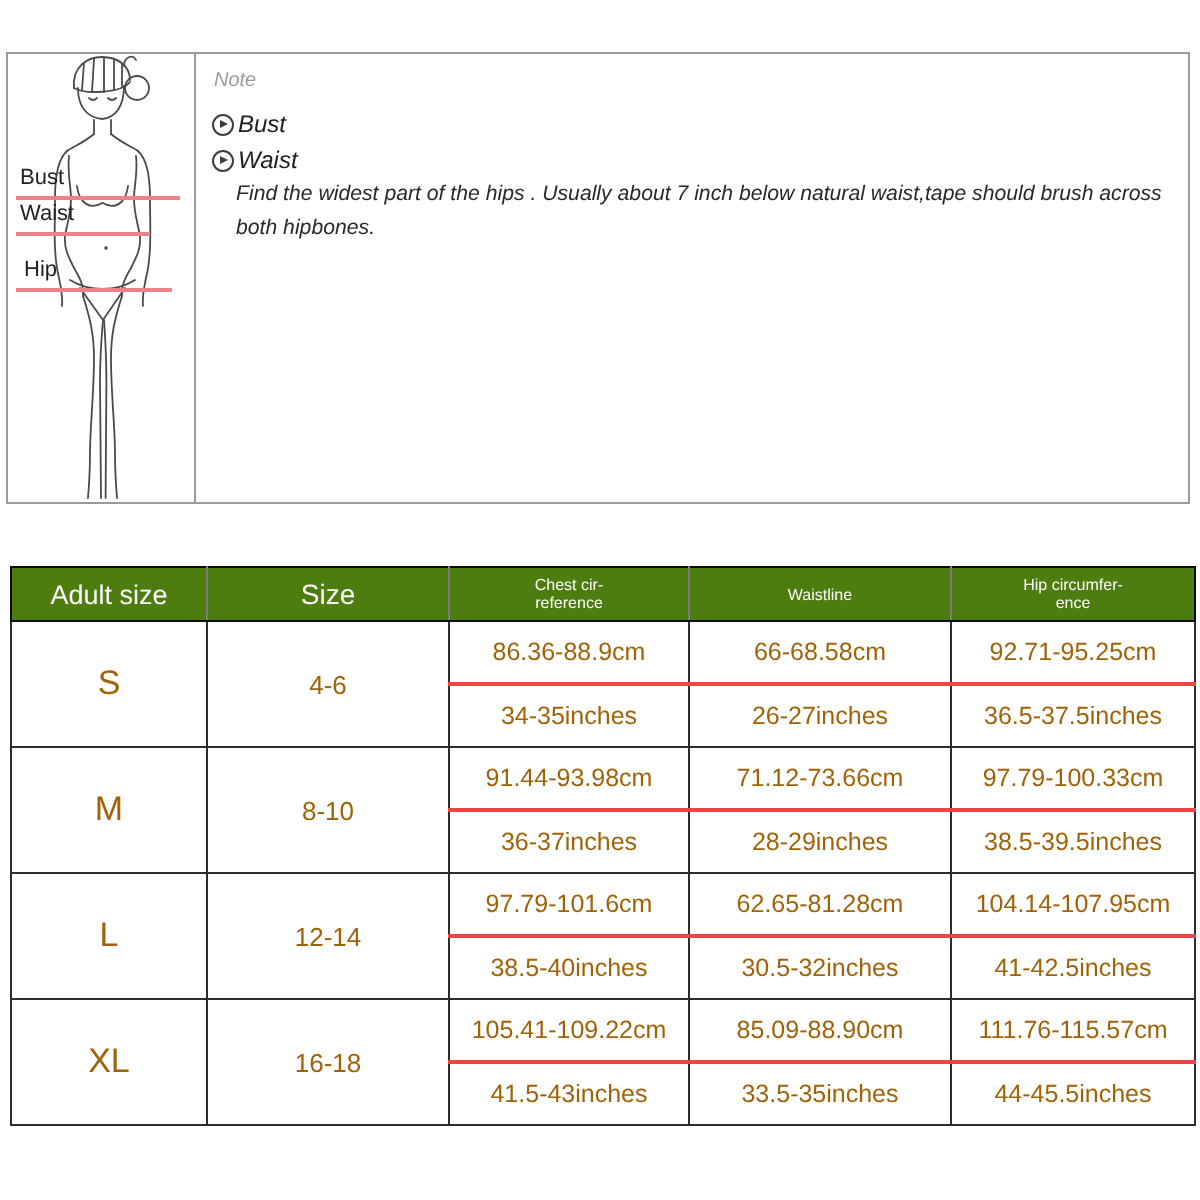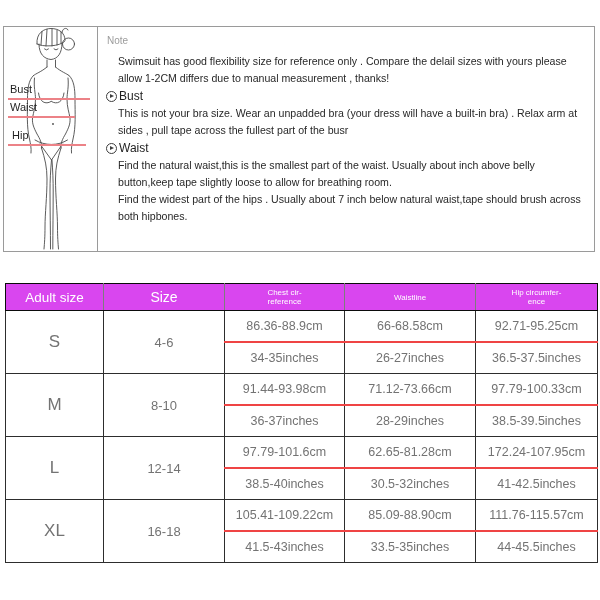--- a/index.html
+++ b/index.html
@@ -32,21 +32,21 @@
     position:absolute; height:2px; background:#ec8287; z-index:1;
   }
   .bust-label  { left:6px; top:56px; }
   .bust-line   { left:4px; top:71px; width:82px; }
   .waist-label { left:6px; top:74px; }
   .waist-line  { left:4px; top:89px; width:67px; }
   .hip-label   { left:8px; top:102px; }
   .hip-line    { left:4px; top:117px; width:78px; }
 
   .note-panel {
-    flex:1; padding:7px 4px 0 7px; box-sizing:border-box; overflow:hidden;
+    flex:1; padding:7px 4px 0 7px; box-sizing:border-box; overflow:hidden;font-style:italic;
   }
   .note-title { font-size:10px; color:#9c9c9c; margin:1px 0 7px 2px; }
   .note-para  { font-size:10.6px; line-height:17px; color:#282828; padding-left:13px; }
   .h2m        { font-size:12px; line-height:18px; color:#1e1e1e; padding-left:5px; }
   .section-heading {
     display:flex; align-items:center;
     font-size:12px; line-height:18px; color:#1e1e1e; padding-left:1px;
   }
   .section-body { font-size:10.6px; line-height:17px; color:#282828; padding-left:13px; }
   .bullet {
@@ -64,29 +64,29 @@
   
   table.size-table {
     position:absolute; left:5px; top:283px;
     width:592px; border-collapse:collapse; table-layout:fixed;
     border:1px solid #2d2d2d;
   }
   .size-table th, .size-table td {
     text-align:center; vertical-align:middle; padding:0; overflow:hidden;
   }
   .size-table thead th {
-    background:#d946ef; color:#ffffff; font-weight:normal;
+    background:#4d7c0f; color:#ffffff; font-weight:normal;
     height:26px; border:1px solid #0b0b0b; border-right:1px solid #7d7d7d;
   }
   .size-table thead th:last-child { border-right:1px solid #0b0b0b; }
   .h-adult { font-size:13.5px; }
   .h-size  { font-size:14px; }
   .h-small { font-size:8px; line-height:9px; }
   .size-table tbody td {
-    border:1px solid #2d2d2d; color:#737373; background:#fff;
+    border:1px solid #2d2d2d; color:#a16207; background:#fff;
   }
   .cell-adult { font-size:17px; }
   .cell-range { font-size:13px; }
   .cell-meas  { font-size:12.5px; height:30px; }
   tr.cm-row .cell-meas { border-bottom:1px solid #b3b3b3; }
   tr.in-row .cell-meas { border-top:2px solid #ef4444; }
 </style>
 </head>
 <body>
 
@@ -129,33 +129,30 @@
     <span class="m-label bust-label">Bust</span>
     <div class="m-line  bust-line"></div>
     <span class="m-label waist-label">Waist</span>
     <div class="m-line  waist-line"></div>
     <span class="m-label hip-label">Hip</span>
     <div class="m-line  hip-line"></div>
   </div>
 
   <div class="note-panel">
     <div class="note-title">Note</div>
-    <div class="note-para">Swimsuit has good flexibility size for reference only . Compare the delail sizes with yours please  allow 1-2CM differs due to manual measurement , thanks!</div>
 
     <div class="section-heading">
       <span class="bullet"></span>
       <span>Bust</span>
     </div>
-    <div class="section-body">This is not your bra size. Wear an unpadded bra (your dress will have a built-in bra) . Relax arm at sides , pull tape across the fullest part of the busr</div>
 
     <div class="section-heading">
       <span class="bullet"></span>
       <span>Waist</span>
     </div>
-    <div class="section-body">Find the natural waist,this is the smallest part of the waist. Usually about inch above belly button,keep tape slightly loose to allow for breathing room.</div>
 
     <div class="section-body">Find the widest part of the hips . Usually about 7 inch below natural waist,tape should brush across both hipbones.</div>
   </div>
 </div>
 
 <table class="size-table">
   <colgroup>
     <col style="width:98px">
       <col style="width:121px">
       <col style="width:120px">
@@ -204,21 +201,21 @@
       <td class="cell-meas">36-37inches</td>
       <td class="cell-meas">28-29inches</td>
       <td class="cell-meas">38.5-39.5inches</td>
     </tr>
 
     <tr class="cm-row">
       <td class="cell-adult" rowspan="2">L</td>
       <td class="cell-range" rowspan="2">12-14</td>
       <td class="cell-meas">97.79-101.6cm</td>
       <td class="cell-meas">62.65-81.28cm</td>
-      <td class="cell-meas">172.24-107.95cm</td>
+      <td class="cell-meas">104.14-107.95cm</td>
     </tr>
     <tr class="in-row">
       <td class="cell-meas">38.5-40inches</td>
       <td class="cell-meas">30.5-32inches</td>
       <td class="cell-meas">41-42.5inches</td>
     </tr>
 
     <tr class="cm-row">
       <td class="cell-adult" rowspan="2">XL</td>
       <td class="cell-range" rowspan="2">16-18</td>

